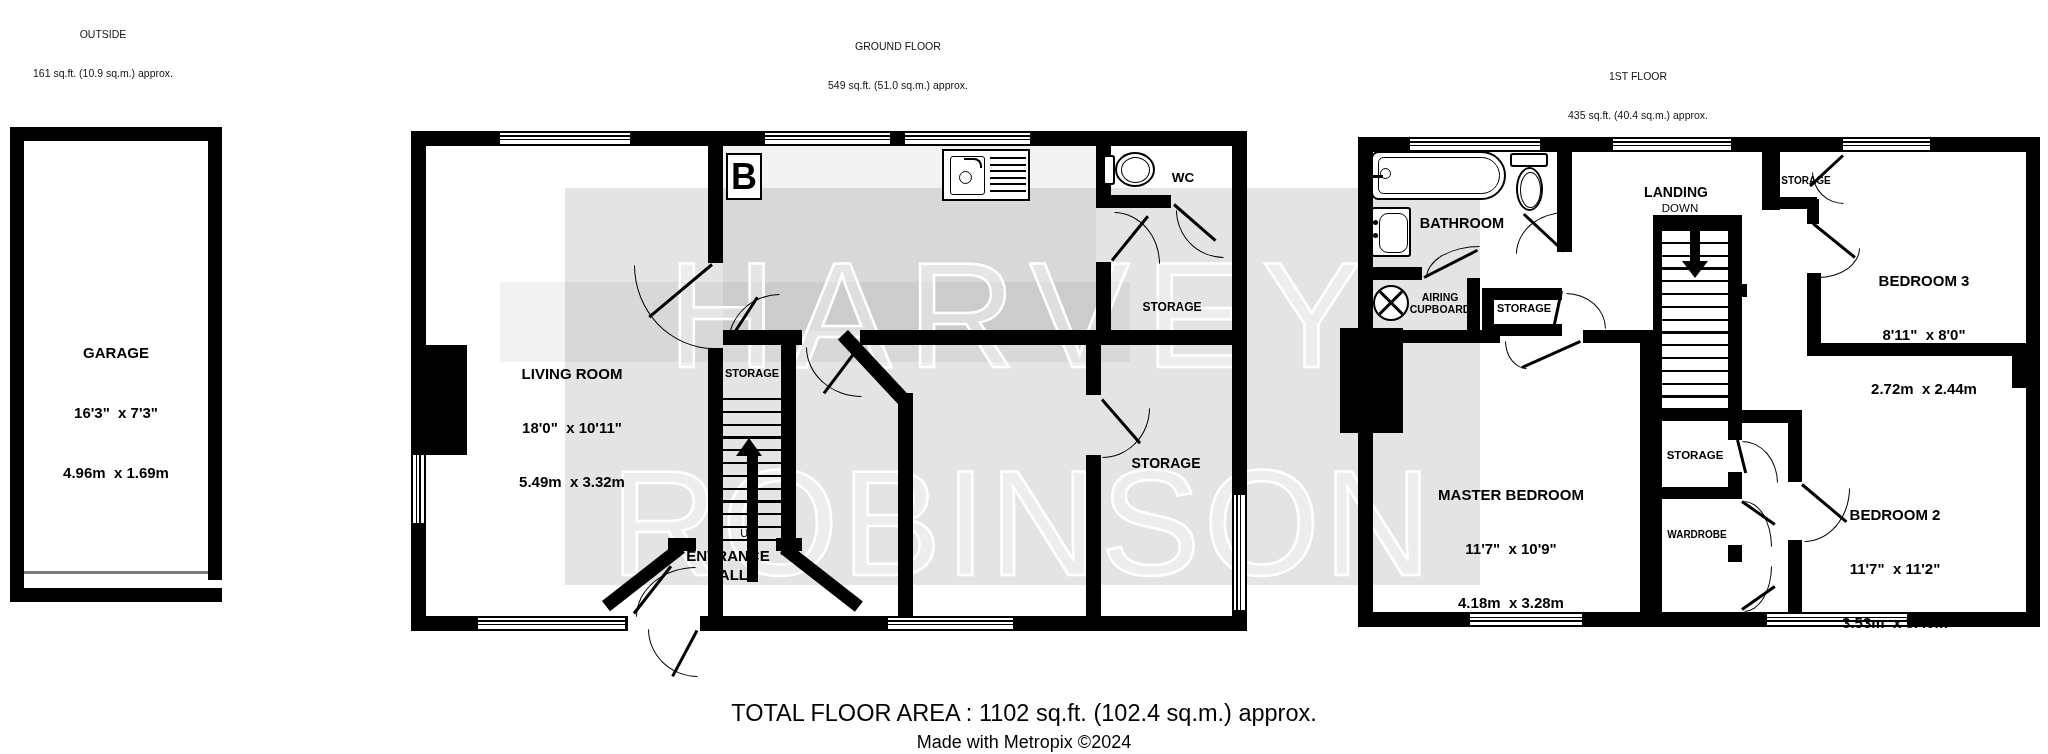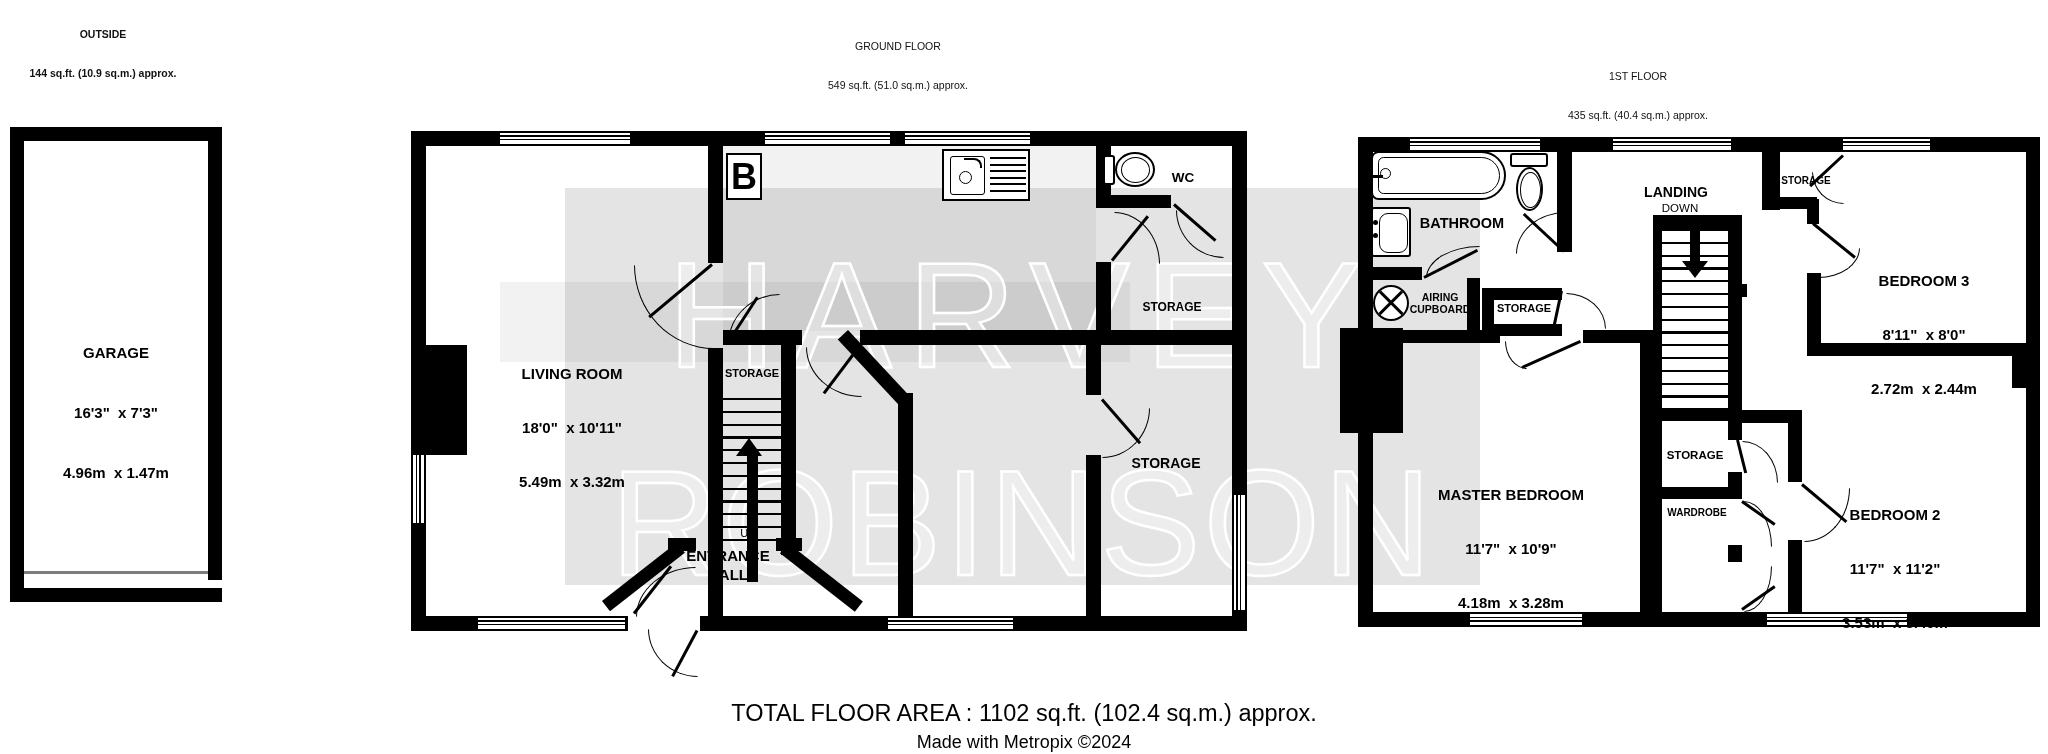--- a/index.html
+++ b/index.html
@@ -38,42 +38,42 @@
 
 <div id="plan">
 
   <div class="abs" style="left:723px;top:146px;width:373px;height:185px;background:rgba(0,0,0,0.05);"></div>
   <div class="abs" style="left:500px;top:282px;width:630px;height:80px;background:rgba(0,0,0,0.05);"></div>
   <div id="wm-band">
     <div id="wm1" class="wmtxt">HARVEY</div>
     <div id="wm2" class="wmtxt">ROBINSON</div>
   </div>
 
-  <div class="titleblk" style="left:103px;top:2px;font-weight:bold;">
+  <div class="titleblk" style="left:103px;top:2px;">
     <div>OUTSIDE</div>
-    <div>144 sq.ft. (10.9 sq.m.) approx.</div>
+    <div>161 sq.ft. (10.9 sq.m.) approx.</div>
   </div>
   <div class="titleblk" style="left:898px;top:14px;">
     <div>GROUND FLOOR</div>
     <div>549 sq.ft. (51.0 sq.m.) approx.</div>
   </div>
   <div class="titleblk" style="left:1638px;top:44px;">
     <div>1ST FLOOR</div>
     <div>435 sq.ft. (40.4 sq.m.) approx.</div>
   </div>
 
   <div class="w" style="left:10px;top:127px;width:212px;height:14px;"></div>
   <div class="w" style="left:10px;top:127px;width:14px;height:475px;"></div>
   <div class="w" style="left:10px;top:588px;width:212px;height:14px;"></div>
   <div class="w" style="left:208px;top:127px;width:14px;height:453px;"></div>
   <div class="abs" style="left:24px;top:571px;width:184px;height:2.5px;background:#7d7d7d;"></div>
   <div class="lblc roomlbl" style="left:116px;top:303px;line-height:20px;">
     <div>GARAGE</div>
     <div class="dims">16'3"  x 7'3"</div>
-    <div class="dims">4.96m  x 1.47m</div>
+    <div class="dims">4.96m  x 1.69m</div>
   </div>
 
   <div class="w" style="left:411px;top:131px;width:836px;height:15px;"></div>
   <div class="w" style="left:411px;top:616px;width:836px;height:15px;"></div>
   <div class="w" style="left:411px;top:131px;width:15px;height:500px;"></div>
   <div class="w" style="left:1232px;top:131px;width:15px;height:500px;"></div>
   <div class="winh" style="left:500px;top:131px;width:130px;height:15px;box-sizing:border-box;"></div>
   <div class="winh" style="left:765px;top:131px;width:125px;height:15px;box-sizing:border-box;"></div>
   <div class="winh" style="left:905px;top:131px;width:125px;height:15px;box-sizing:border-box;"></div>
   <div class="winh" style="left:478px;top:616px;width:147px;height:15px;box-sizing:border-box;"></div>
@@ -236,21 +236,21 @@
     <div class="abs" style="left:-7px;top:14px;width:46px;height:2.5px;background:#000;transform:rotate(-45deg);"></div>
   </div>
 
   <div class="lblc" style="left:1462px;top:214px;font-size:14.5px;">BATHROOM</div>
   <div class="lblc" style="left:1440px;top:291px;width:80px;white-space:normal;font-size:10.5px;line-height:12px;">AIRING CUPBOARD</div>
   <div class="lblc" style="left:1524px;top:299px;font-size:11px;">STORAGE</div>
   <div class="lblc" style="left:1676px;top:183px;font-size:14px;text-align:right;">LANDING</div>
   <div class="lblc" style="left:1680px;top:199px;font-size:11.5px;font-weight:normal;">DOWN</div>
   <div class="lblc" style="left:1806px;top:172px;font-size:10px;">STORAGE</div>
   <div class="lblc" style="left:1695px;top:446px;font-size:11.5px;">STORAGE</div>
-  <div class="lblc" style="left:1697px;top:504px;font-size:10px;text-align:right;">WARDROBE</div>
+  <div class="lblc" style="left:1697px;top:526px;font-size:10px;text-align:right;">WARDROBE</div>
   <div class="lblc roomlbl" style="left:1511px;top:450px;">
     <div>MASTER BEDROOM</div>
     <div>11'7"  x 10'9"</div>
     <div>4.18m  x 3.28m</div>
   </div>
   <div class="lblc roomlbl" style="left:1895px;top:470px;">
     <div>BEDROOM 2</div>
     <div>11'7"  x 11'2"</div>
     <div>3.53m  x 3.40m</div>
   </div>

